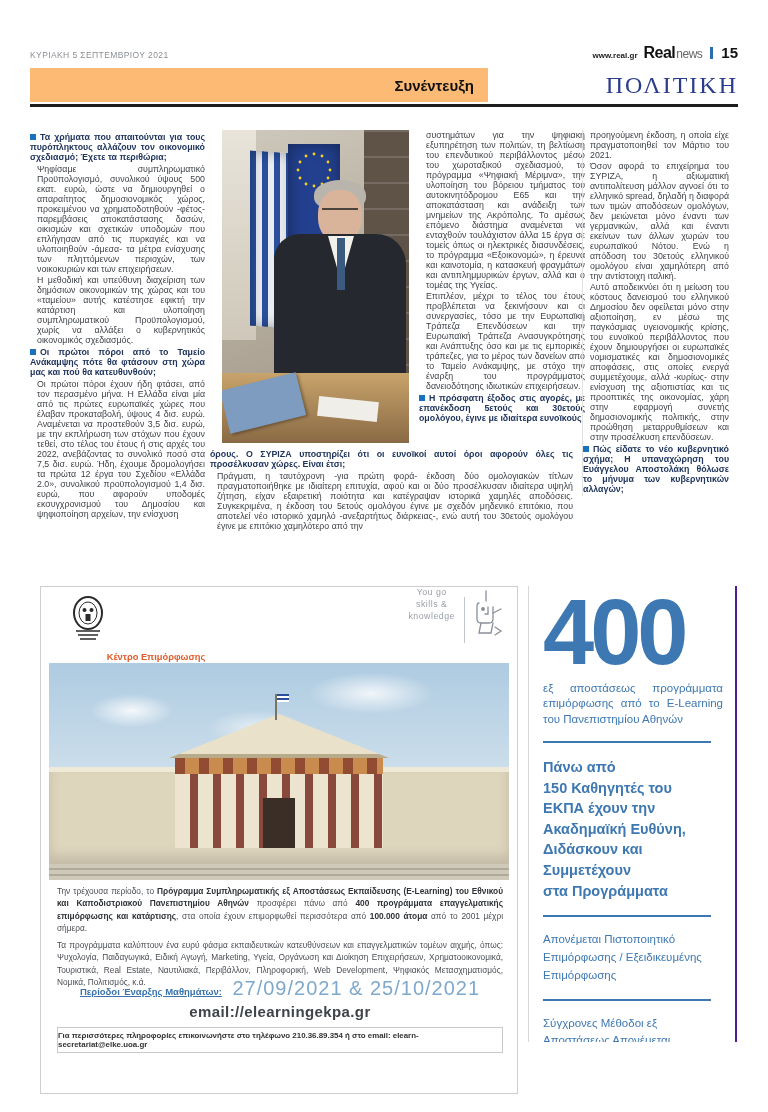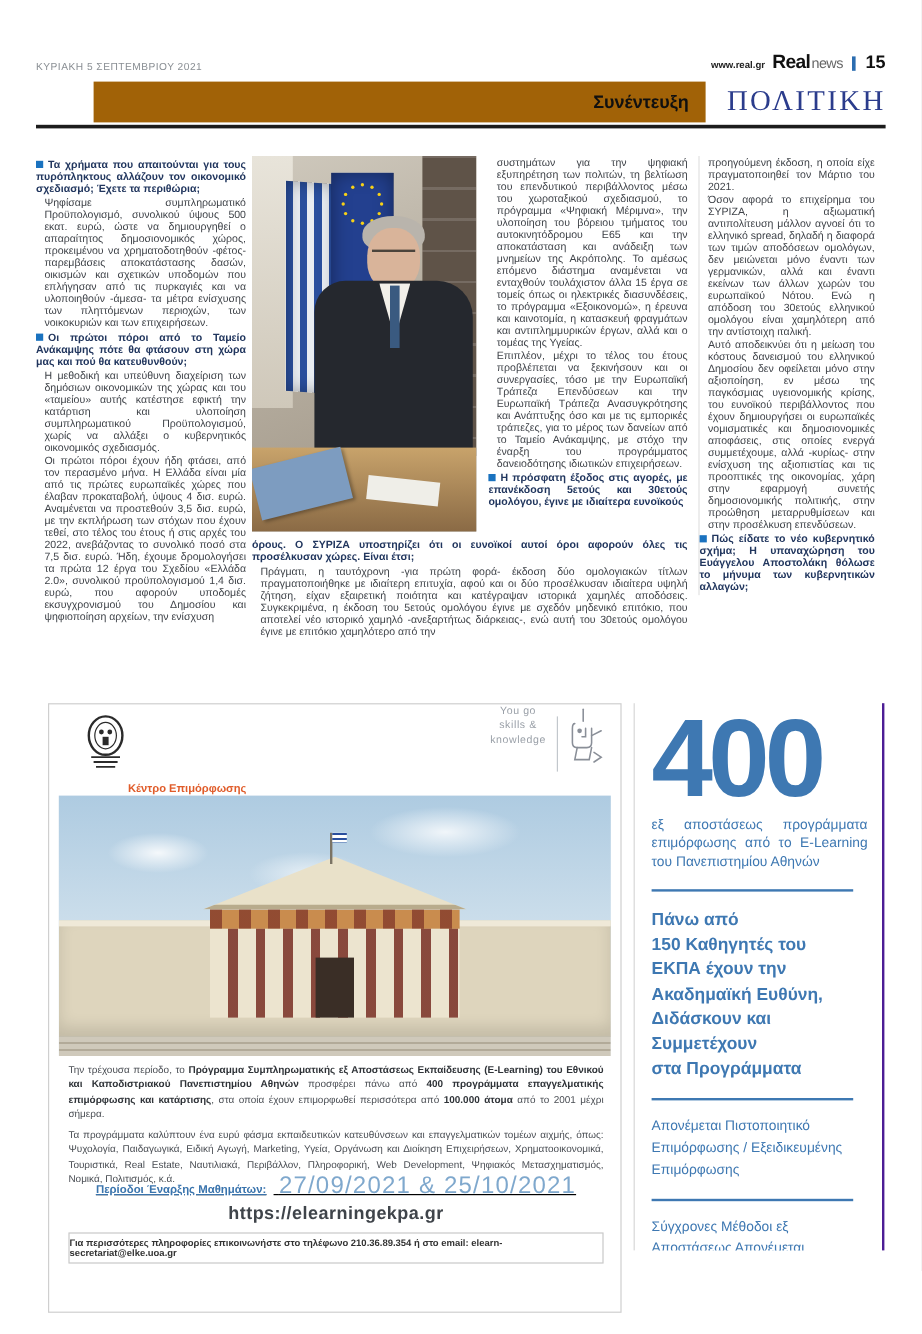--- a/index.html
+++ b/index.html
@@ -6,38 +6,38 @@
   #page{position:relative;width:768px;height:1112px;background:#fff;margin:0 auto;
         font-family:"Liberation Sans",sans-serif;overflow:hidden;}
   
   .hdr-date{position:absolute;left:30px;top:50px;font-size:8.5px;color:#8a8f94;letter-spacing:.4px;}
   .hdr-brand{position:absolute;right:30px;top:44px;display:flex;align-items:baseline;gap:4px;}
   .hdr-site{font-size:8px;font-weight:700;color:#222;margin-right:2px;}
   .hdr-real{font-size:16px;font-weight:800;color:#111;letter-spacing:-.5px;}
   .hdr-news{font-size:12px;font-weight:400;color:#666;letter-spacing:-.5px;margin-left:-3px;}
   .hdr-bar{display:inline-block;width:3px;height:12px;background:#2b6db0;margin:0 4px;align-self:center;}
   .hdr-page{font-size:15px;font-weight:800;color:#111;}
-  .band{position:absolute;left:30px;top:68px;width:510px;height:34px;background:#a16207;
-        display:flex;align-items:center;justify-content:flex-end;padding-right:14px;box-sizing:border-box;margin-left:48px;}
+  .band{position:absolute;left:30px;top:68px;width:458px;height:34px;background:#fdba74;
+        display:flex;align-items:center;justify-content:flex-end;padding-right:14px;box-sizing:border-box;}
   .band span{font-size:15px;font-weight:700;color:#101010;}
   .category{position:absolute;right:30px;top:68px;height:34px;line-height:34px;
         font-family:"Liberation Serif",serif;font-size:24px;color:#2b3c8c;letter-spacing:2px;}
   .rule{position:absolute;left:30px;top:104px;width:708px;height:3px;background:#1c1c1c;}
   
   #article{position:absolute;left:30px;top:130px;width:708px;height:438px;overflow:hidden;
            font-size:8.8px;line-height:10px;}
   .acol{position:absolute;top:0;}
   #col1{left:0;width:175px;}
   #mid{left:180px;width:363px;}
   #col4{left:552px;width:156px;border-left:1px solid #e2e2e2;box-sizing:content-box;width:146px;}
   .blk{text-align:justify;}
   .blk.q{font-weight:700;color:#21365e;margin:2px 0;}
   .blk.p{color:#3e4248;padding-left:7px;margin-bottom:1px;}
   .mk{display:inline-block;width:6px;height:6px;background:#1a72bf;margin-right:4px;}
-  .midrow{position:relative;height:313px;margin-bottom:6px;}
+  .midrow{position:relative;height:313px;margin-bottom:6px;margin-left:12px;}
   .midcol3{position:absolute;left:197px;top:0;width:166px;}
   .qcont{font-weight:700;color:#21365e;text-align:justify;margin-bottom:2px;}
   
   .photo{position:absolute;left:0;top:0;width:187px;height:313px;overflow:hidden;
          background:linear-gradient(160deg,#cfc9bd 0%,#b6aea0 45%,#9d9283 100%);}
   .shelf{position:absolute;right:0;top:0;width:45px;height:250px;background:#5f5348;
          background-image:repeating-linear-gradient(180deg,rgba(255,255,255,.14) 0 2px,transparent 2px 26px);}
   .window{position:absolute;left:0;top:0;width:34px;height:210px;background:linear-gradient(180deg,#e8e4da,#cfc8ba);}
   .gflag{position:absolute;left:28px;top:22px;width:42px;height:175px;transform:skewY(4deg);
          background:repeating-linear-gradient(90deg,#2a4f9e 0 6px,#e9edf2 6px 12px);box-shadow:inset 0 0 14px rgba(0,0,0,.35);}
@@ -84,21 +84,21 @@
         background:repeating-linear-gradient(90deg,#ece4cf 0 15px,rgba(122,48,38,.85) 15px 23px);}
   .doorway{position:absolute;left:94px;top:84px;width:32px;height:50px;background:#3a2e26;}
   .steps{position:absolute;left:0;bottom:0;width:100%;height:16px;
          background:repeating-linear-gradient(0deg,#cfc9bb 0 4px,#b2aa99 4px 6px);}
   .bflag{position:absolute;left:226px;bottom:160px;width:2px;height:26px;background:#7b7465;}
   .bflag:after{content:"";position:absolute;left:2px;top:0;width:12px;height:8px;
          background:repeating-linear-gradient(180deg,#2a4f9e 0 2px,#fff 2px 4px);display:block;}
   .ad-text{position:absolute;left:16px;top:298px;width:446px;font-size:8.3px;line-height:1.48;color:#4a4e54;text-align:justify;}
   .ad-text p{margin:0 0 5px;}
   .ad-text .b{font-weight:700;color:#2f3338;}
-  .dates-row{position:absolute;left:0;top:390px;width:478px;text-align:center;text-decoration:underline;}
+  .dates-row{position:absolute;left:0;top:390px;width:478px;text-align:center;}
   .dates-label{font-size:9.5px;font-weight:700;color:#3a74ad;text-decoration:underline;margin-right:6px;}
   .dates-val{font-size:20px;color:#7fa8cd;letter-spacing:1px;}
   .ad-url{position:absolute;left:0;top:416px;width:478px;text-align:center;font-size:15px;font-weight:700;color:#3f444a;letter-spacing:.4px;}
   .contact{position:absolute;left:16px;top:440px;width:446px;height:26px;border:1px solid #c9c9c9;box-sizing:border-box;
            display:flex;align-items:center;justify-content:center;font-size:7.9px;font-weight:700;color:#333;}
   
   #panel{position:absolute;left:528px;top:586px;width:209px;height:456px;box-sizing:border-box;
          border-left:1px solid #d8d8d8;border-right:2px solid #4c1d95;padding:4px 12px 0 14px;overflow:hidden;}
   .big400{font-size:92px;font-weight:700;color:#3e78b2;line-height:.92;letter-spacing:-4px;}
   .p-sub{font-size:11.5px;color:#3e78b2;line-height:1.35;text-align:justify;margin-top:6px;}
@@ -122,22 +122,22 @@
   <div class="band">
     <span>Συνέντευξη</span>
   </div>
   <div class="category">ΠΟΛΙΤΙΚΗ</div>
   <div class="rule"></div>
 
   <div id="article">
     <div class="acol" id="col1">
         <div class="blk q"><span class="mk"></span>Τα χρήματα που απαιτούνται για τους πυρόπληκτους αλλάζουν τον οικονομικό σχεδιασμό; Έχετε τα περιθώρια;</div>
         <div class="blk p">Ψηφίσαμε συμπληρωματικό Προϋπολογισμό, συνολικού ύψους 500 εκατ. ευρώ, ώστε να δημιουργηθεί ο απαραίτητος δημοσιονομικός χώρος, προκειμένου να χρηματοδοτηθούν -φέτος- παρεμβάσεις αποκατάστασης δασών, οικισμών και σχετικών υποδομών που επλήγησαν από τις πυρκαγιές και να υλοποιηθούν -άμεσα- τα μέτρα ενίσχυσης των πληττόμενων περιοχών, των νοικοκυριών και των επιχειρήσεων.</div>
+        <div class="blk p">Η μεθοδική και υπεύθυνη διαχείριση των δημόσιων οικονομικών της χώρας και του «ταμείου» αυτής κατέστησε εφικτή την κατάρτιση και υλοποίηση συμπληρωματικού Προϋπολογισμού, χωρίς να αλλάξει ο κυβερνητικός οικονομικός σχεδιασμός.</div>
         <div class="blk q"><span class="mk"></span>Οι πρώτοι πόροι από το Ταμείο Ανάκαμψης πότε θα φτάσουν στη χώρα μας και πού θα κατευθυνθούν;</div>
-        <div class="blk p">Η μεθοδική και υπεύθυνη διαχείριση των δημόσιων οικονομικών της χώρας και του «ταμείου» αυτής κατέστησε εφικτή την κατάρτιση και υλοποίηση συμπληρωματικού Προϋπολογισμού, χωρίς να αλλάξει ο κυβερνητικός οικονομικός σχεδιασμός.</div>
         <div class="blk p">Οι πρώτοι πόροι έχουν ήδη φτάσει, από τον περασμένο μήνα. Η Ελλάδα είναι μία από τις πρώτες ευρωπαϊκές χώρες που έλαβαν προκαταβολή, ύψους 4 δισ. ευρώ. Αναμένεται να προστεθούν 3,5 δισ. ευρώ, με την εκπλήρωση των στόχων που έχουν τεθεί, στο τέλος του έτους ή στις αρχές του 2022, ανεβάζοντας το συνολικό ποσό στα 7,5 δισ. ευρώ. Ήδη, έχουμε δρομολογήσει τα πρώτα 12 έργα του Σχεδίου «Ελλάδα 2.0», συνολικού προϋπολογισμού 1,4 δισ. ευρώ, που αφορούν υποδομές εκσυγχρονισμού του Δημοσίου και ψηφιοποίηση αρχείων, την ενίσχυση</div>
       </div>
 
     <div class="acol" id="mid">
       <div class="midrow">
 
         <div class="photo">
           <div class="window"></div>
           <div class="shelf"></div>
           <div class="gflag"></div>
@@ -236,21 +236,21 @@
 
     <div class="ad-text">
       <p><span>Την τρέχουσα περίοδο, το </span><span class="b">Πρόγραμμα Συμπληρωματικής εξ Αποστάσεως Εκπαίδευσης (E-Learning) του Εθνικού και Καποδιστριακού Πανεπιστημίου Αθηνών</span><span> προσφέρει πάνω από </span><span class="b">400 προγράμματα επαγγελματικής επιμόρφωσης και κατάρτισης</span><span>, στα οποία έχουν επιμορφωθεί περισσότερα από </span><span class="b">100.000 άτομα</span><span> από το 2001 μέχρι σήμερα.</span></p>
       <p>Τα προγράμματα καλύπτουν ένα ευρύ φάσμα εκπαιδευτικών κατευθύνσεων και επαγγελματικών τομέων αιχμής, όπως: Ψυχολογία, Παιδαγωγικά, Ειδική Αγωγή, Marketing, Υγεία, Οργάνωση και Διοίκηση Επιχειρήσεων, Χρηματοοικονομικά, Τουριστικά, Real Estate, Ναυτιλιακά, Περιβάλλον, Πληροφορική, Web Development, Ψηφιακός Μετασχηματισμός, Νομικά, Πολιτισμός, κ.ά.</p>
     </div>
 
     <div class="dates-row">
       <span class="dates-label">Περίοδοι Έναρξης Μαθημάτων:</span>
       <span class="dates-val">27/09/2021 &amp; 25/10/2021</span>
     </div>
-    <div class="ad-url">https://elearningekpa.gr</div>
+    <div class="ad-url">email://elearningekpa.gr</div>
     <div class="contact">Για περισσότερες πληροφορίες επικοινωνήστε στο τηλέφωνο 210.36.89.354 ή στο email: elearn-secretariat@elke.uoa.gr</div>
   </div>
 
   <div id="panel">
     <div class="big400">400</div>
     <div class="p-sub">εξ αποστάσεως  προγράμματα επιμόρφωσης από το E-Learning του Πανεπιστημίου Αθηνών</div>
     <div class="pdiv"></div>
     <div class="p-fac">Πάνω από
 150 Καθηγητές του
 ΕΚΠΑ έχουν την

